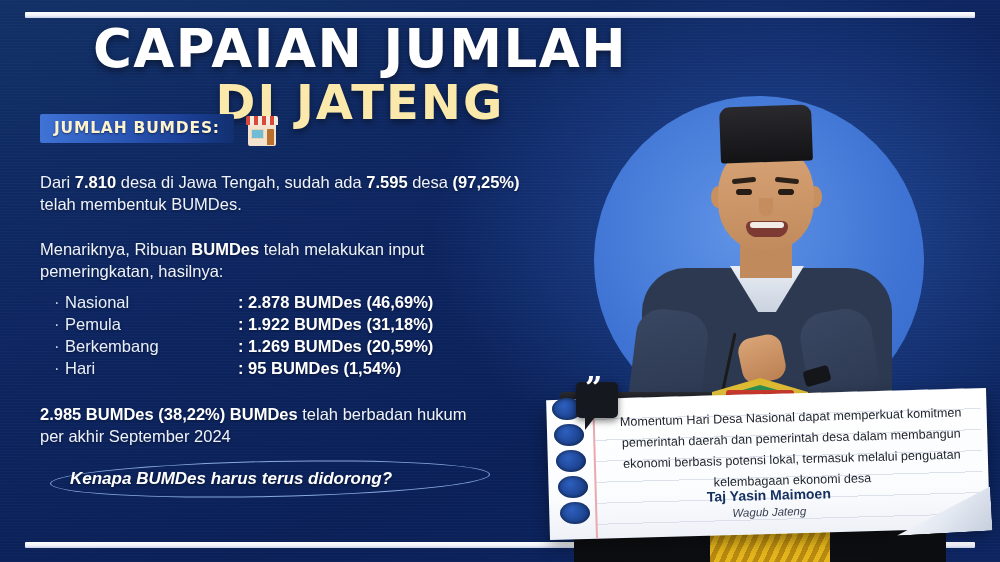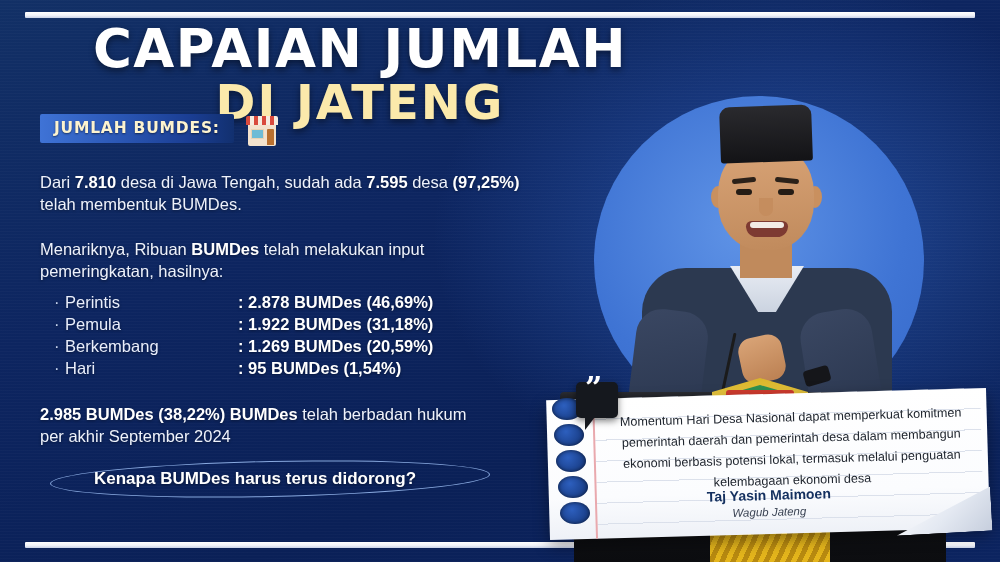--- a/index.html
+++ b/index.html
@@ -122,22 +122,22 @@
   #question-wrap {
     position:relative; margin-top:14px; margin-left:10px;
     width:440px; height:36px; display:flex; align-items:center;
   }
   #question-oval {
     position:absolute; left:0; top:0; width:440px; height:36px;
     border:1.6px solid #8fb0e6; border-radius:50%;
     transform:rotate(-1.2deg); opacity:.95;
   }
   #question-text {
-    position:relative; margin-left:44px; color:#ffffff; font-weight:bold;
-    font-size:17px; text-shadow:0 1px 3px rgba(0,0,0,.45);
+    position:relative; margin-left:20px; color:#ffffff; font-weight:bold;
+    font-style:italic; font-size:17px; text-shadow:0 1px 3px rgba(0,0,0,.45);
   }
 
   
   #photo-circle {
     position:absolute; right:76px; top:96px; width:330px; height:330px;
     border-radius:50%;
     background:radial-gradient(circle at 45% 40%, #5f93e6 0%, #3f74d4 60%, #3668c8 100%);
     z-index:2;
   }
   #person { position:absolute; right:88px; bottom:22px; width:300px; height:440px; z-index:3; }
@@ -347,21 +347,21 @@
     </div>
 
     <div class="body-txt">
       <span>Menariknya, Ribuan </span><b>BUMDes</b><span> telah melakukan input</span><br>
       <span>pemeringkatan, hasilnya:</span>
     </div>
 
     <div id="rank-list">
       <div class="rank-row">
         <span class="rank-bullet">·</span>
-        <span class="rank-name">Perintis</span>
+        <span class="rank-name">Nasional</span>
         <span class="rank-val">: 2.878 BUMDes (46,69%)</span>
       </div>
       <div class="rank-row">
         <span class="rank-bullet">·</span>
         <span class="rank-name">Pemula</span>
         <span class="rank-val">: 1.922 BUMDes (31,18%)</span>
       </div>
       <div class="rank-row">
         <span class="rank-bullet">·</span>
         <span class="rank-name">Berkembang</span>

